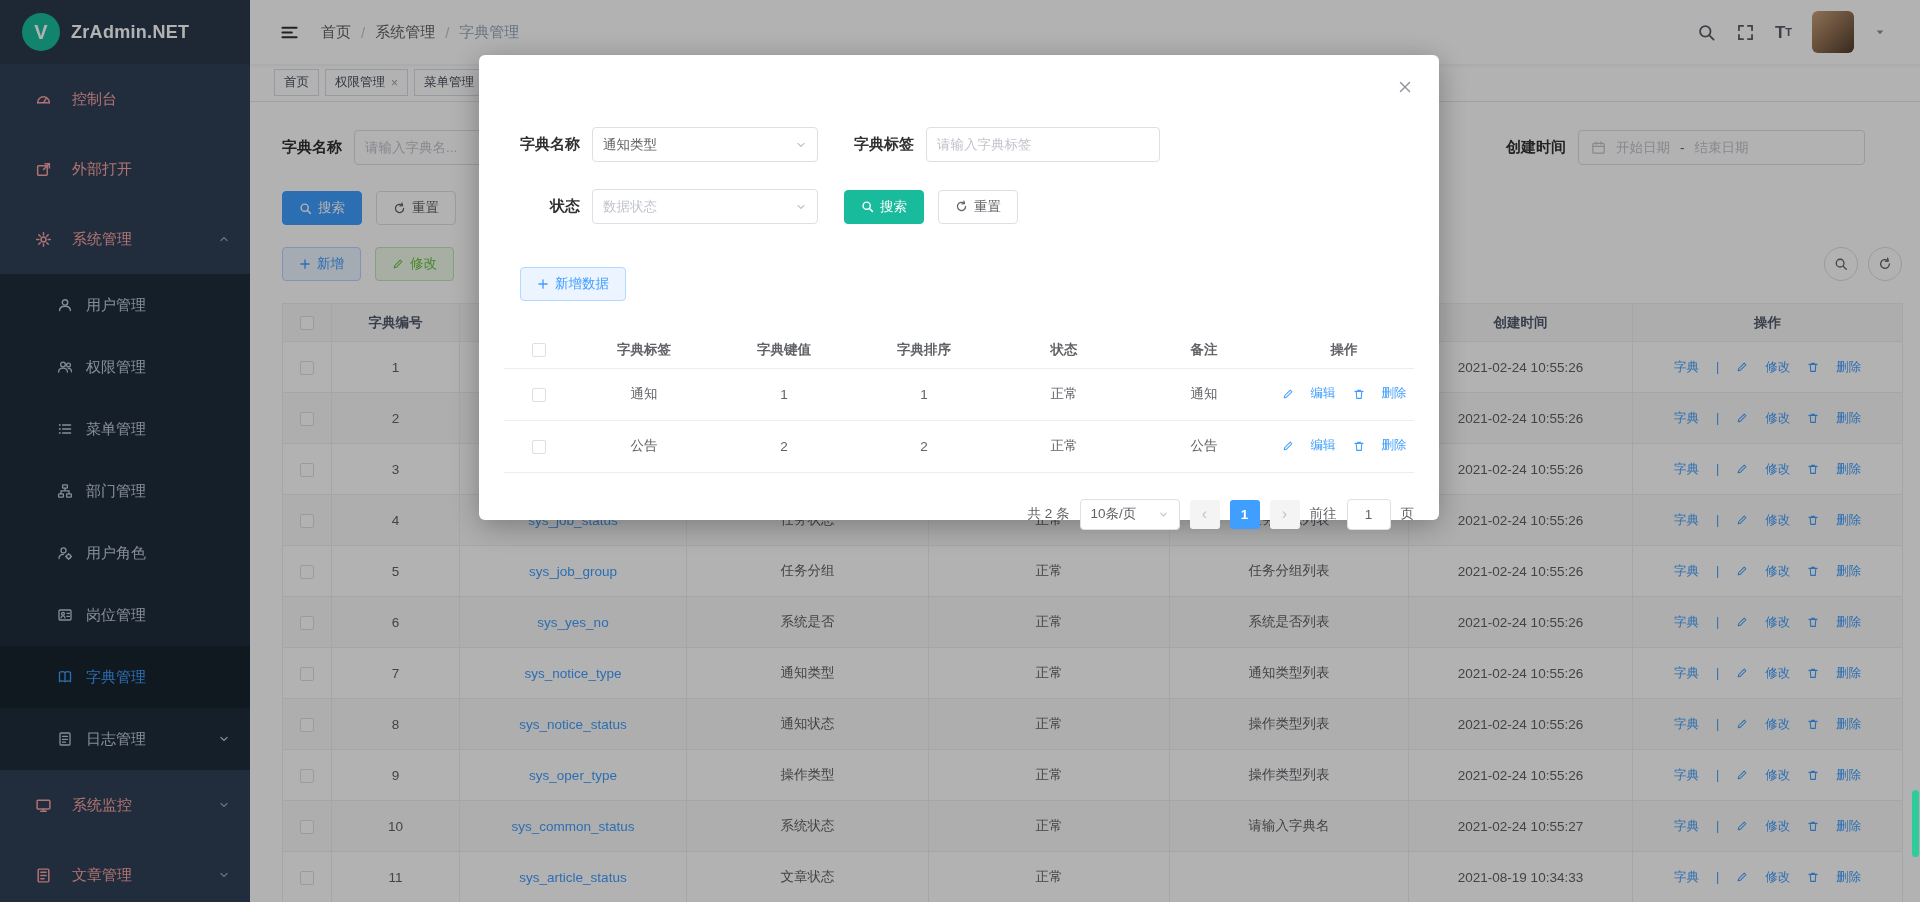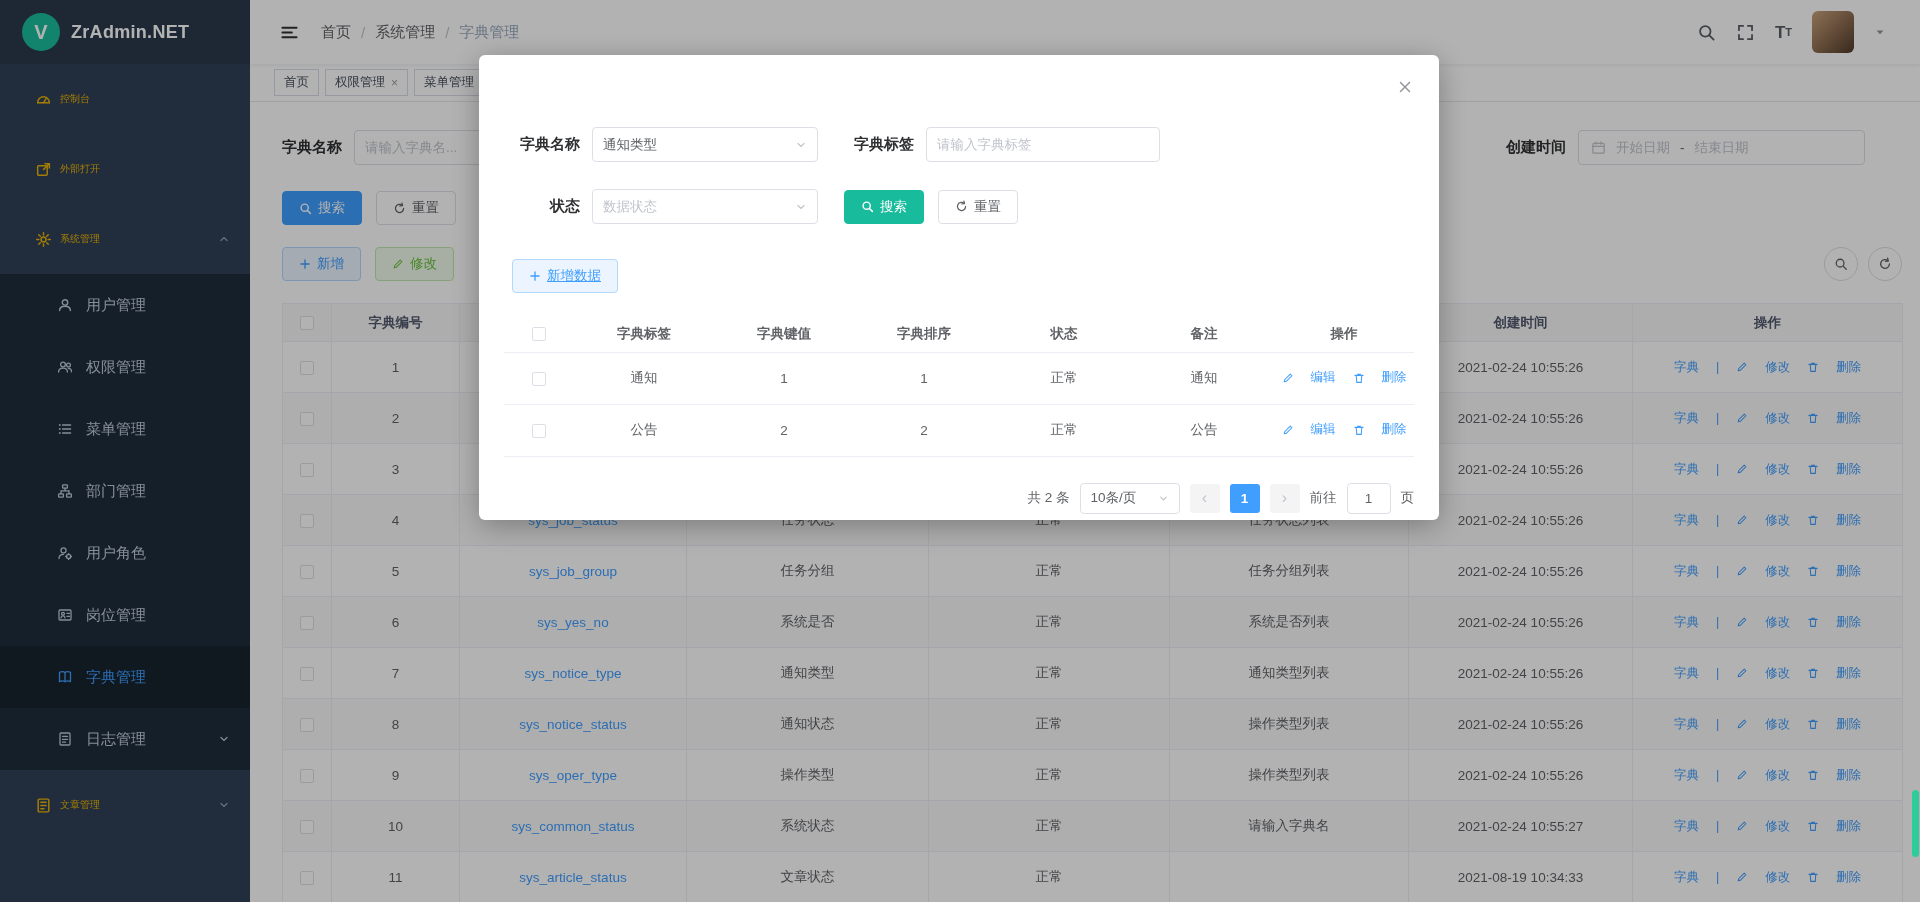--- a/index.html
+++ b/index.html
@@ -4,21 +4,21 @@
 <style>
   * { box-sizing: border-box; margin: 0; padding: 0; }
   html,body { width:1920px; height:902px; overflow:hidden; font-family:"Liberation Sans","DejaVu Sans",sans-serif; background:#fff; }
   .app { display:flex; width:1920px; height:902px; }
 
   
   .sidebar { width:250px; height:902px; background:#304156; flex:0 0 250px; overflow:hidden; }
   .logo-bar { height:64px; display:flex; align-items:center; gap:11px; padding-left:22px; background:#2b3a4d; }
   .logo-badge { width:38px; height:38px; border-radius:50%; background:#1abc9c; color:#fff; font-weight:bold; font-size:20px; display:flex; align-items:center; justify-content:center; }
   .logo-text { color:#fff; font-size:18px; font-weight:600; letter-spacing:.3px; }
-  .menu-item { height:70px; display:flex; align-items:center; gap:8px; padding:0 20px 0 34px; color:#eab308; font-size:10px; cursor:pointer; }
+  .menu-item { height:70px; display:flex; align-items:center; gap:20px; padding:0 20px 0 34px; color:#fca5a5; font-size:15px; cursor:pointer; }
   .menu-item .mi-icon, .sub-item .mi-icon { width:18px; height:18px; flex:0 0 18px; display:flex; align-items:center; justify-content:center; }
   .menu-item .chev { margin-left:auto; color:#9aa5b1; }
   .submenu { background:#1f2d3d; }
   .sub-item { height:62px; display:flex; align-items:center; gap:12px; padding:0 20px 0 56px; color:#bfcbd9; font-size:15px; cursor:pointer; }
   .sub-item.active { color:#409eff; background:rgba(0,0,0,.22); }
   svg.ic { display:block; }
 
   
   .content { flex:1; position:relative; background:#fff; min-width:0; }
   .navbar { height:64px; display:flex; align-items:center; padding:0 34px 0 30px; background:#fff; box-shadow:0 1px 4px rgba(0,21,41,.08); position:relative; z-index:1; }
@@ -76,21 +76,21 @@
   .dlg-form { margin-top:54px; }
   .dlg-row { display:flex; align-items:center; margin-bottom:27px; }
   .dlg-label { width:88px; text-align:right; padding-right:12px; font-size:15px; font-weight:700; color:#303133; white-space:nowrap; }
   .sel { width:226px; height:35px; border:1px solid #dcdfe6; border-radius:4px; background:#fff; display:flex; align-items:center; padding:0 10px; font-size:13.5px; color:#606266; cursor:pointer; }
   .sel .sel-caret { margin-left:auto; color:#c0c4cc; display:flex; }
   .sel .ph { color:#c0c4cc; }
   .dlg-input { width:234px; }
   .dlg-label2 { width:108px; text-align:right; padding-right:12px; font-size:15px; font-weight:700; color:#303133; }
   .dlg-row .btn { margin-left:14px; }
   .dlg-row .btn.teal { margin-left:26px; }
-  .add-data-btn { margin:8px;text-decoration:underline; }
+  .add-data-btn { margin:16px; }
 
   table.dlg-grid { border-collapse:collapse; table-layout:fixed; width:910px; margin-top:15px; }
   table.dlg-grid th { height:36px; font-size:13.5px; font-weight:600; color:#606266; border-bottom:1px solid #ebeef5; text-align:center; }
   table.dlg-grid td { height:52px; font-size:13.5px; color:#606266; border-bottom:1px solid #ebeef5; text-align:center; }
   .pager { display:flex; align-items:center; justify-content:flex-end; gap:10px; margin-top:26px; font-size:13.5px; color:#606266; }
   .pager .size-sel { width:100px; height:31px; }
   .pg-btn { width:30px; height:29px; background:#f4f4f5; border-radius:3px; display:flex; align-items:center; justify-content:center; color:#c0c4cc; font-size:16px; cursor:pointer; }
   .pg-cur { width:30px; height:29px; background:#409eff; border-radius:3px; color:#fff; display:flex; align-items:center; justify-content:center; font-weight:600; cursor:pointer; }
   .goto-input { width:44px; height:31px; text-align:center; padding:0 4px; }
 
@@ -234,20 +234,35 @@
           </span>
         <span>日志管理</span>
         <span class="chev" style="margin-left:auto">
             <svg class="ic" width="12" height="12" viewBox="0 0 16 16" fill="none" stroke="currentColor" stroke-width="1.6" stroke-linecap="round">
               <polyline points="4,6 8,10 12,6"></polyline>
             </svg>
           </span>
       </div>
     </div>
 
+    <div class="menu-item">
+      <span class="mi-icon">
+          <svg class="ic" width="17" height="17" viewBox="0 0 16 16" fill="none" stroke="currentColor" stroke-width="1.4" stroke-linecap="round">
+            <rect x="2" y="3" width="12" height="8.4" rx="1"></rect>
+            <line x1="8" y1="11.4" x2="8" y2="13.4"></line>
+            <line x1="5.4" y1="13.4" x2="10.6" y2="13.4"></line>
+          </svg>
+        </span>
+      <span>系统监控</span>
+      <span class="chev">
+          <svg class="ic" width="12" height="12" viewBox="0 0 16 16" fill="none" stroke="currentColor" stroke-width="1.6" stroke-linecap="round">
+            <polyline points="4,6 8,10 12,6"></polyline>
+          </svg>
+        </span>
+    </div>
 
     <div class="menu-item">
       <span class="mi-icon">
           <svg class="ic" width="17" height="17" viewBox="0 0 16 16" fill="none" stroke="currentColor" stroke-width="1.4" stroke-linecap="round">
             <rect x="3" y="2" width="10" height="12" rx="1"></rect>
             <line x1="5.5" y1="5" x2="10.5" y2="5"></line>
             <line x1="5.5" y1="8" x2="10.5" y2="8"></line>
             <line x1="5.5" y1="11" x2="8.5" y2="11"></line>
           </svg>
         </span>

